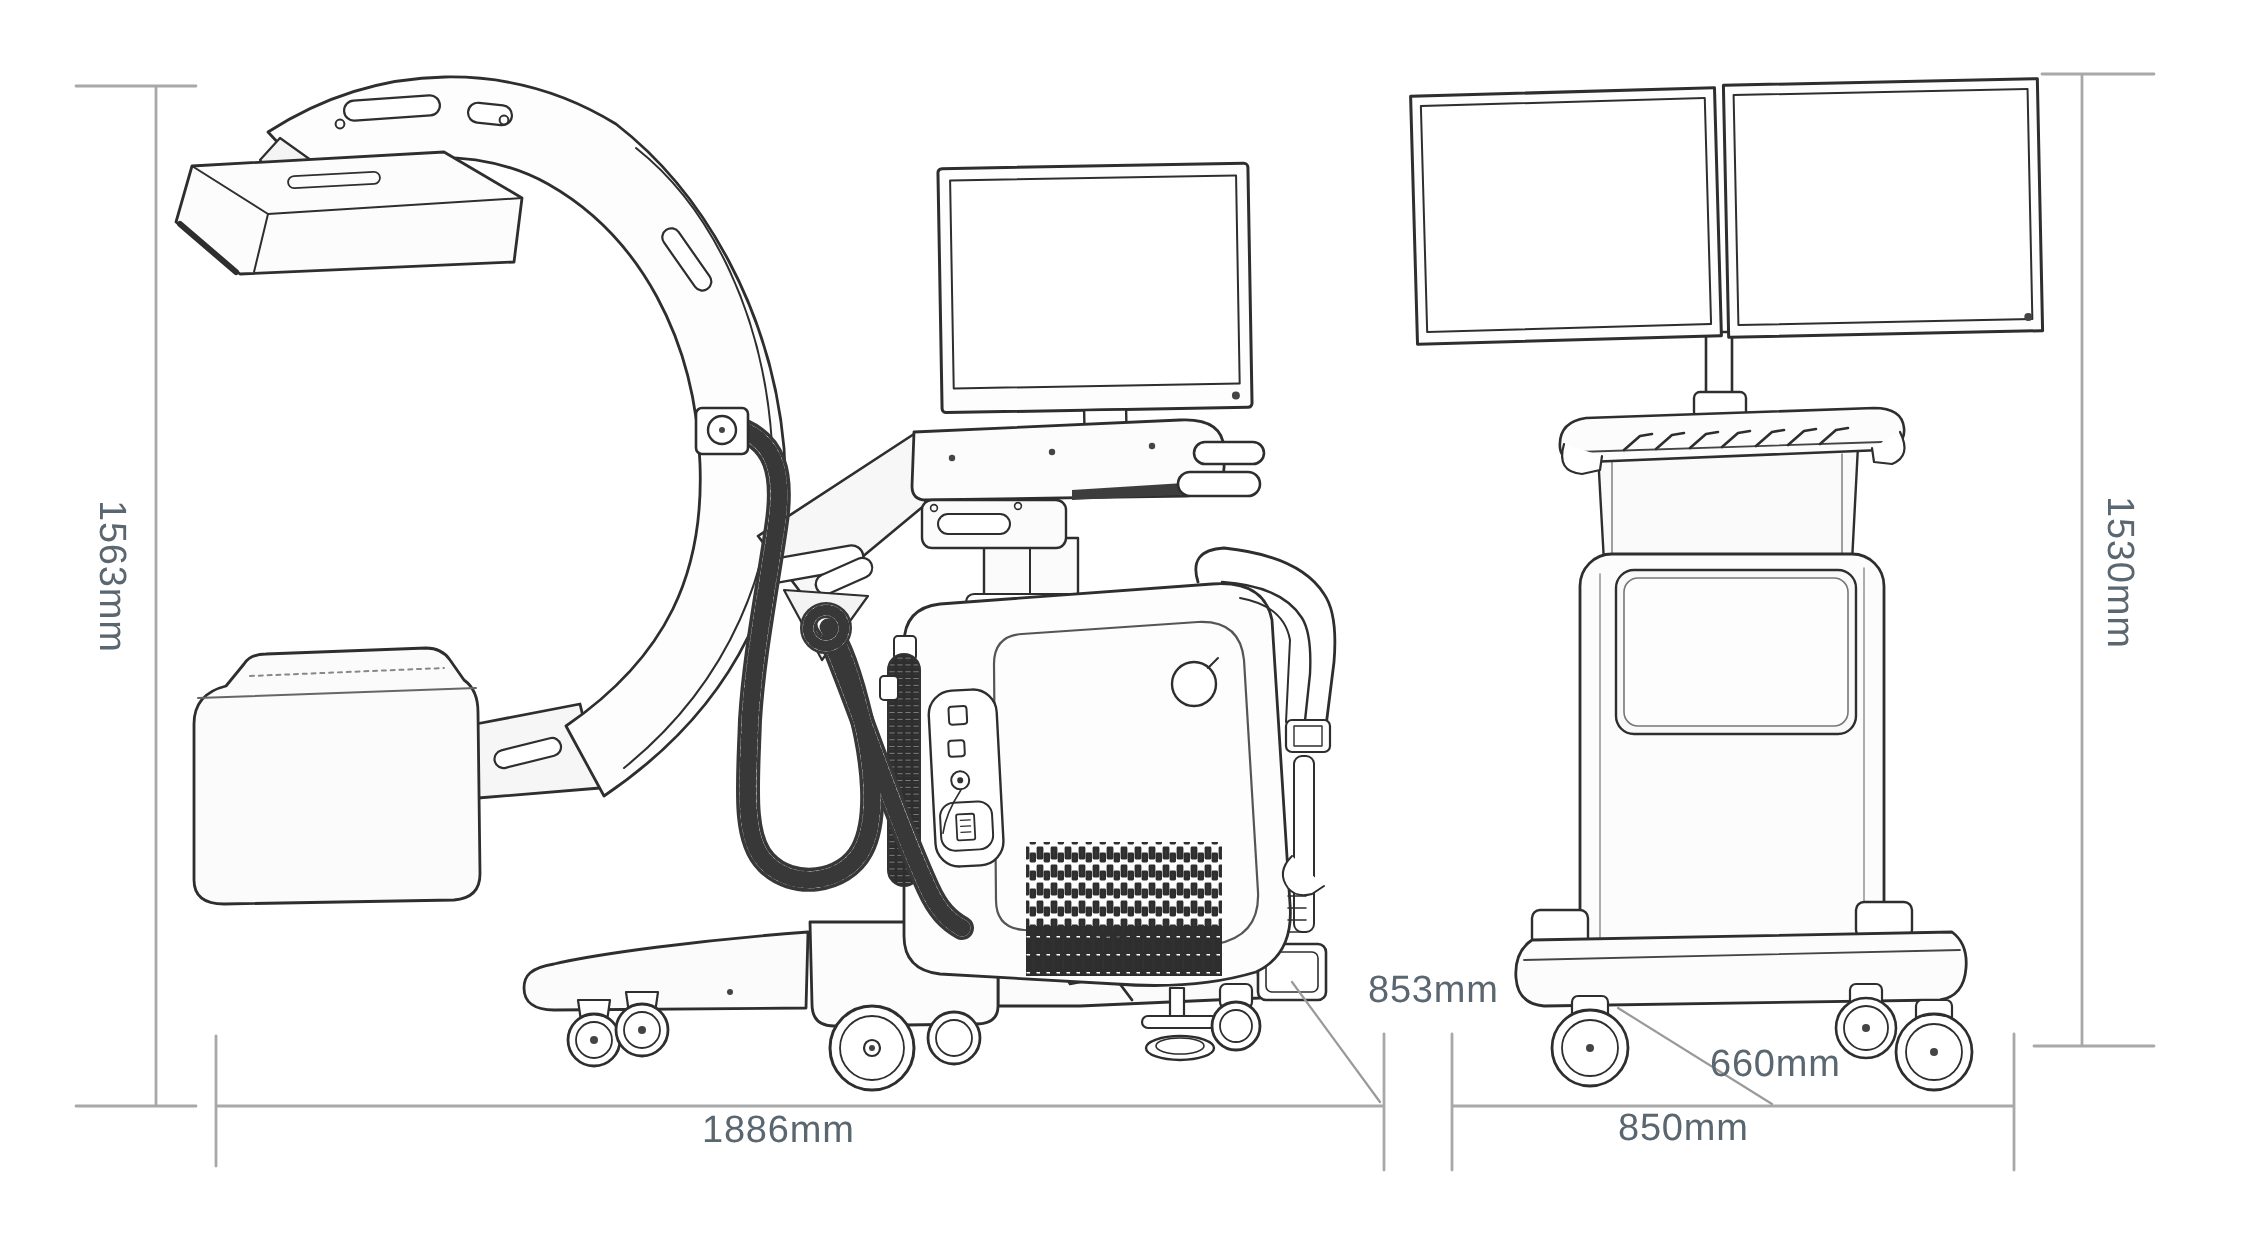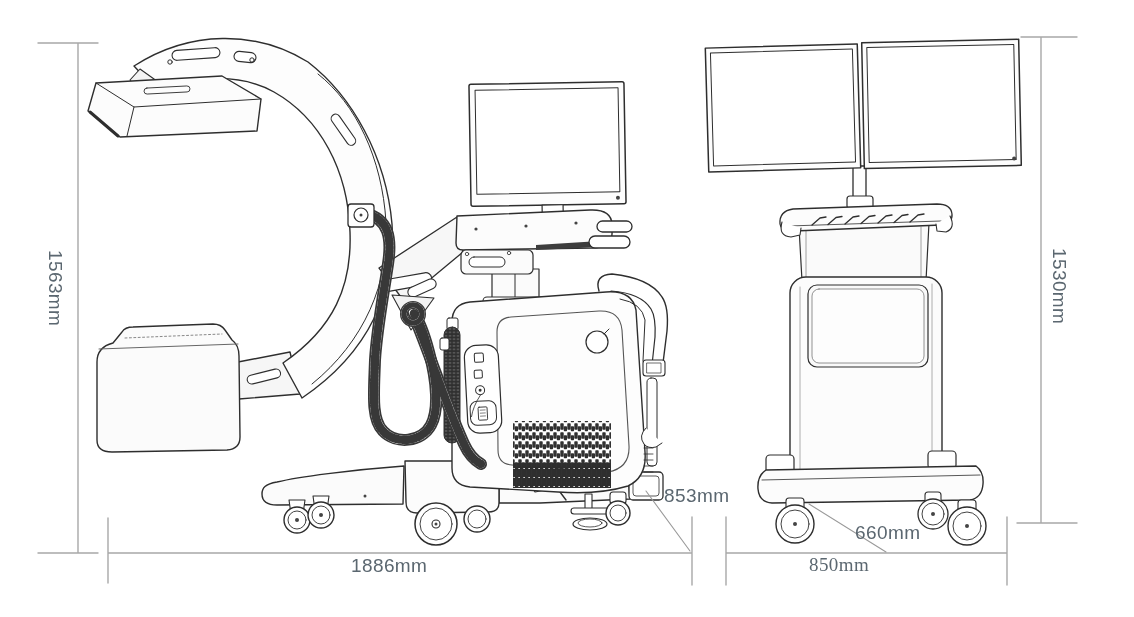--- a/index.html
+++ b/index.html
@@ -291,18 +291,18 @@
       <path d="M 646 491 L 690 551"></path>
     </g>
     <g stroke="#9a9a9a" stroke-width="1.1">
       <path d="M 809 504 L 886 552"></path>
     </g>
   </g>
 </svg>
 
 <div class="dim v" style="left:44px; top:250px;">1563mm</div>
 <div class="dim c" style="left:351px; top:556px;">1886mm</div>
-<div class="dim" style="left:664px; top:486px;">853mm</div>
+<div class="dim" style="left:684px; top:486px;">853mm</div>
 <div class="dim" style="left:855px; top:511px;margin-top:12px;">660mm</div>
-<div class="dim c" style="left:809px; top:555px;font-family:Liberation Serif, serif;">850mm</div>
+<div class="dim c" style="left:809px; top:555px;">850mm</div>
 <div class="dim v" style="left:1048px; top:248px;">1530mm</div>
 
 </div>
 
 </body></html>

